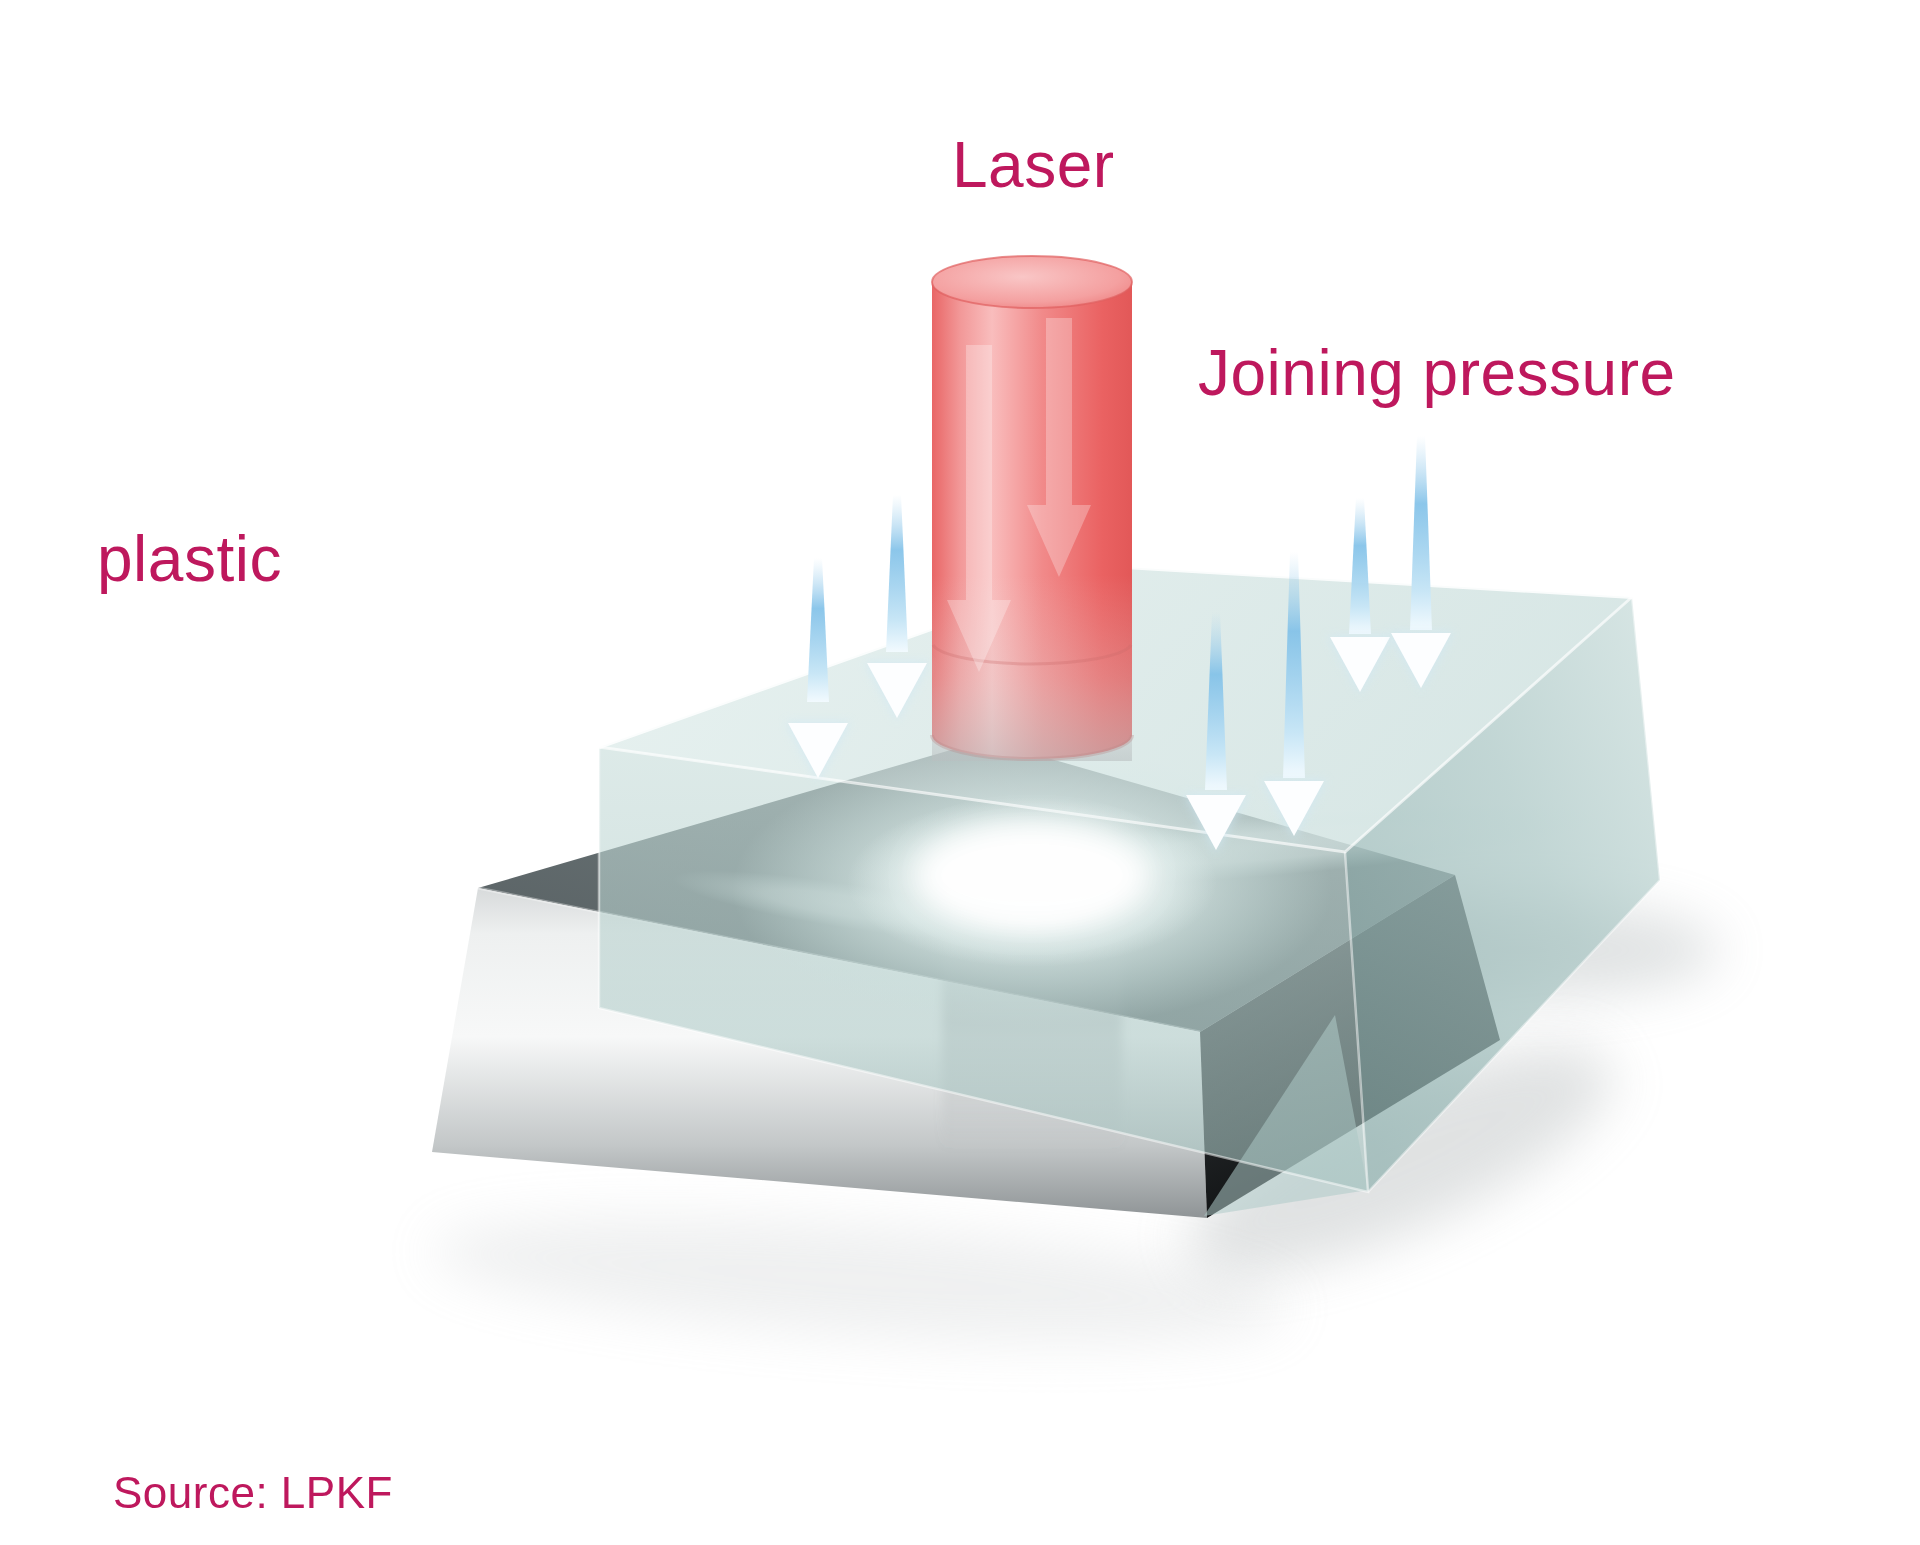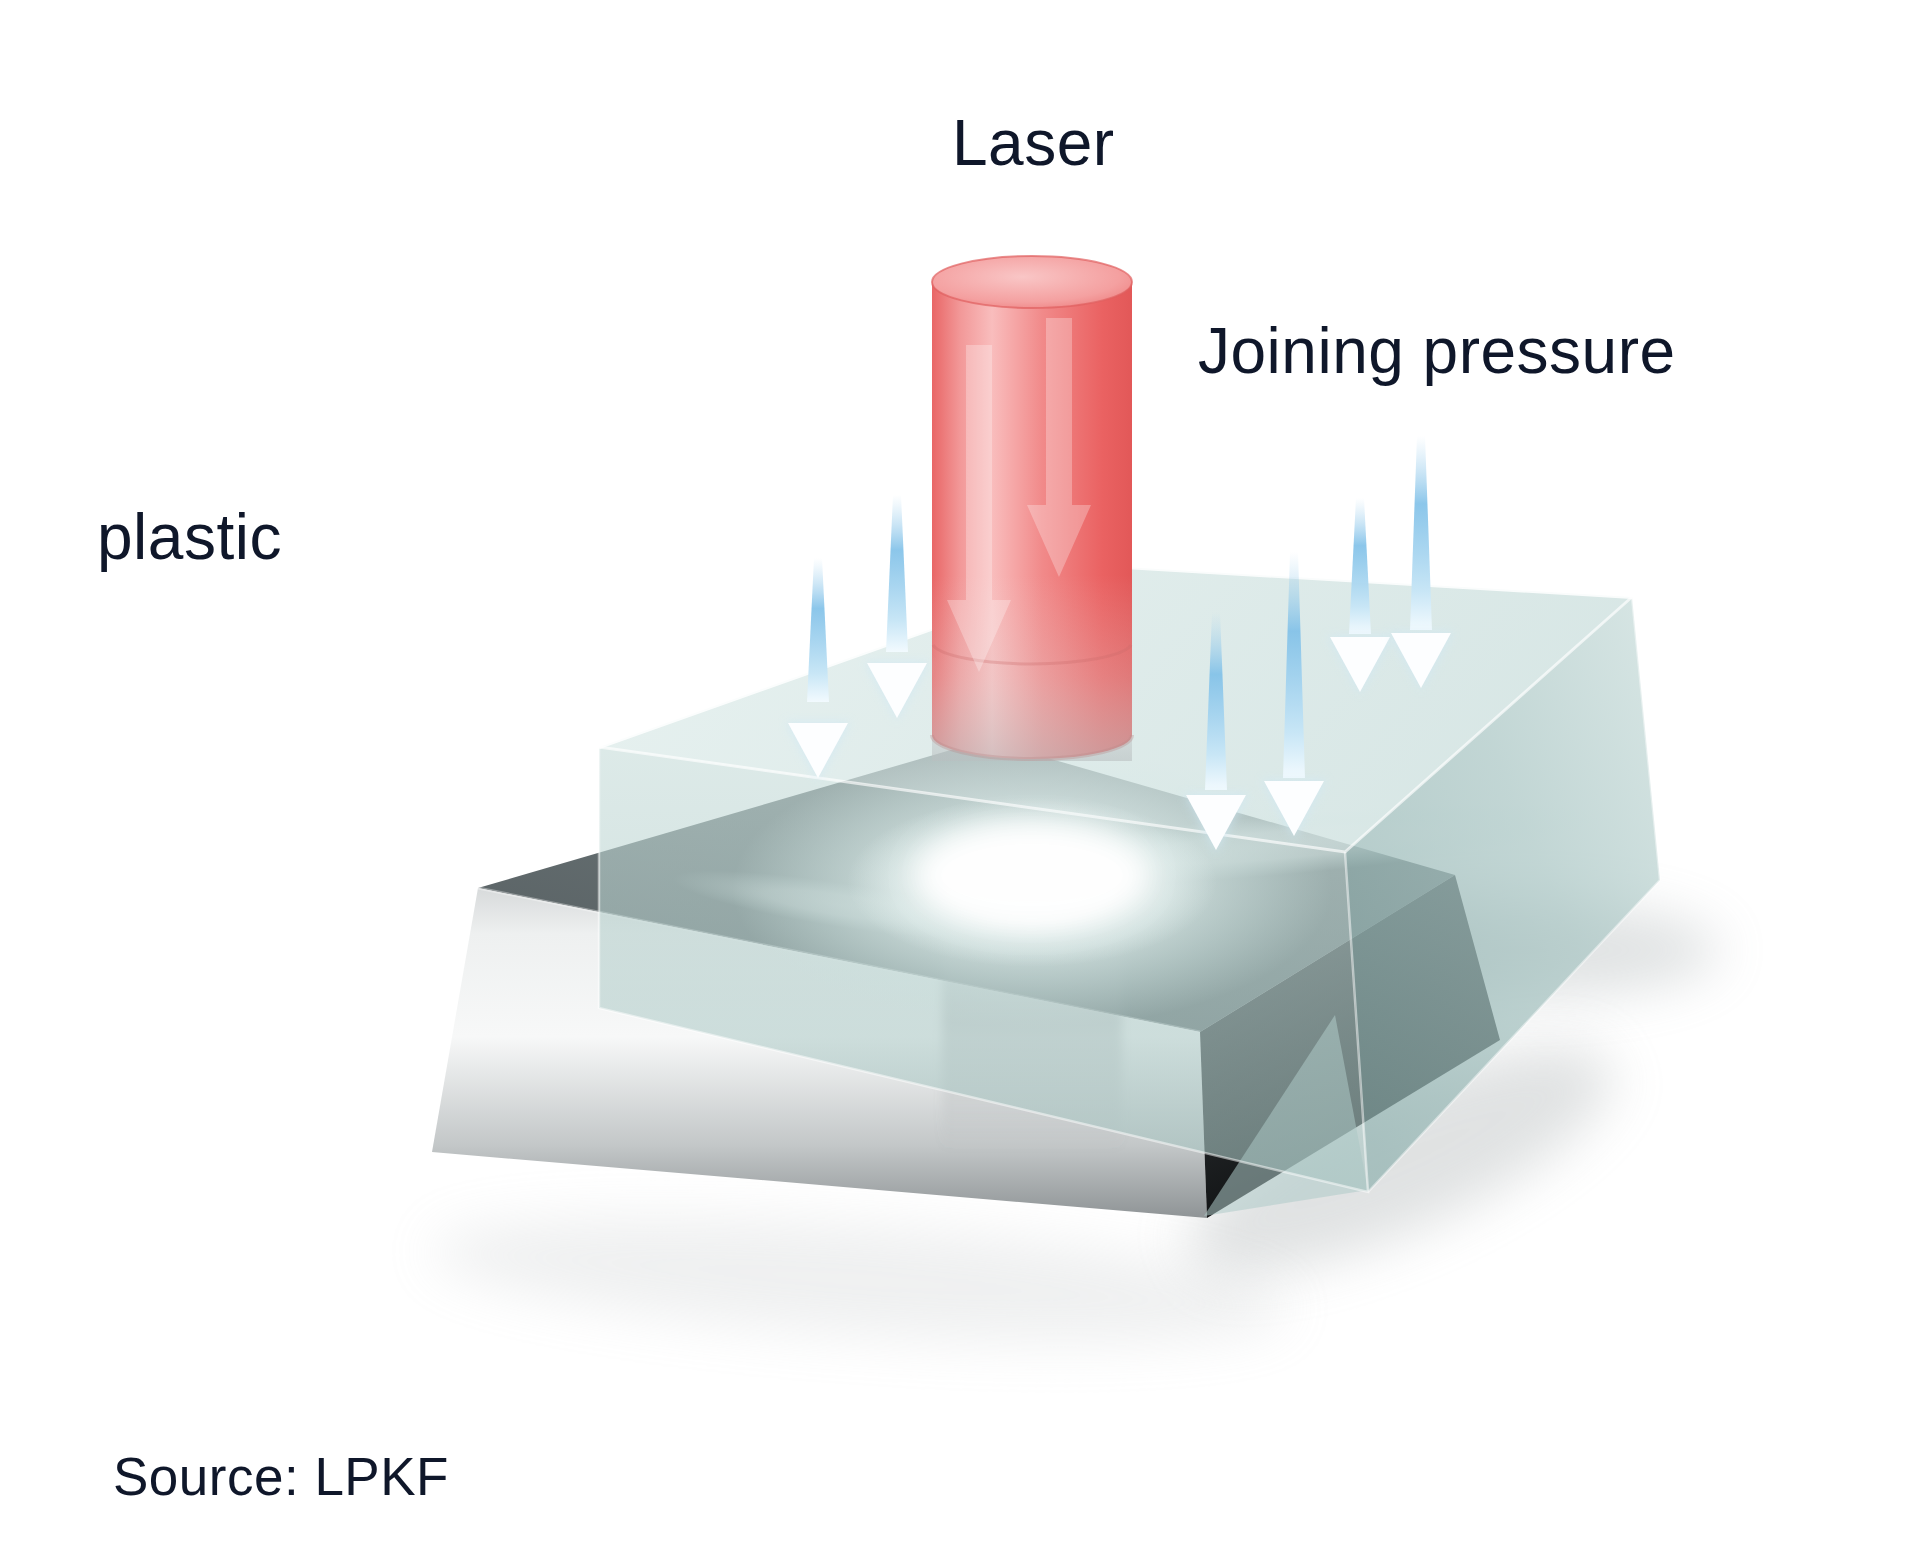--- a/index.html
+++ b/index.html
@@ -6,28 +6,29 @@
   .stage{
     position:relative;
     width:1920px;height:1545px;
     background:#ffffff;
     overflow:hidden;
     font-family:"Liberation Sans","DejaVu Sans",sans-serif;
   }
   .stage svg{position:absolute;left:0;top:0;}
   .lbl{
     position:absolute;
-    color:#0f172a;
+    color:#be185d;
     font-weight:400;
     letter-spacing:0.5px;
     white-space:nowrap;
     user-select:none;
+    margin-top:22px;
   }
   .lbl-big{font-size:64px;line-height:86px;}
-  .lbl-src{font-size:53px;}
+  .lbl-src{font-size:44px;}
 </style>
 </head>
 <body>
 
 <div class="stage">
 
   <svg width="1920" height="1545" viewBox="0 0 1920 1545">
     <defs>
 
       <linearGradient id="gTop" x1="0" y1="1" x2="1" y2="0">

